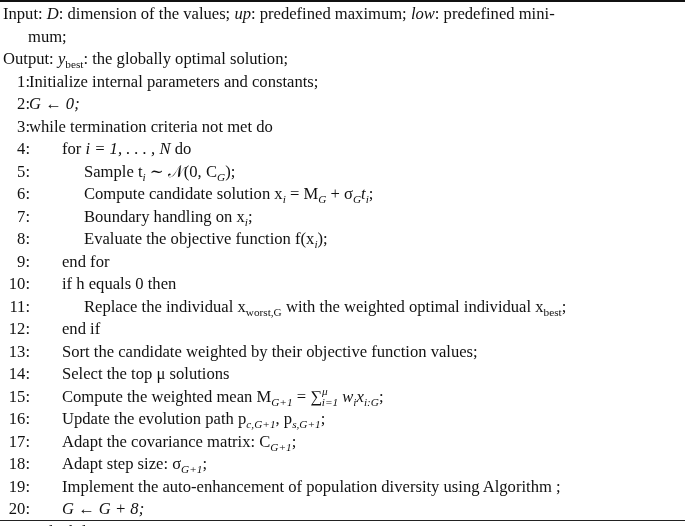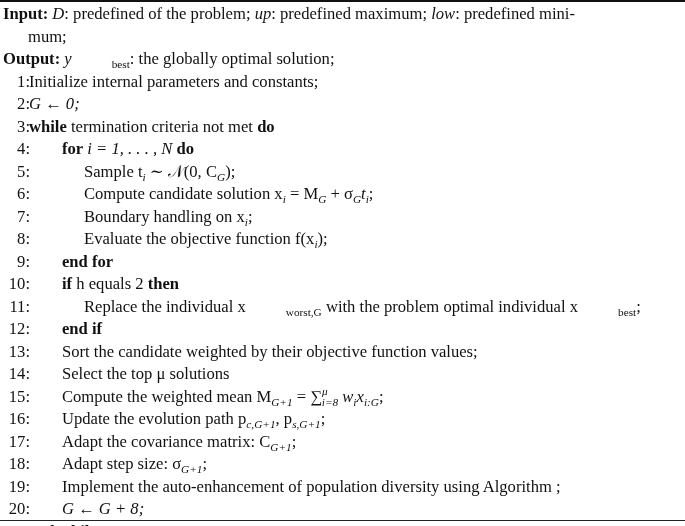--- a/index.html
+++ b/index.html
@@ -4,39 +4,39 @@
 <style>
   html, body { margin: 0; padding: 0; background: #ffffff; }
   body { width: 685px; height: 526px; position: relative; overflow: hidden;
          font-family: "Liberation Serif", "DejaVu Serif", serif; color: #111; }
   .rule-top { position: absolute; left: 0; top: 0; width: 685px; height: 2px; background: #111; }
   .rule-bottom { position: absolute; left: 0; top: 520px; width: 685px; height: 1px; background: #222; }
   .algo { position: absolute; left: 0; top: 2px; width: 685px; font-size: 16.6px; }
   .line { position: absolute; left: 0; height: 23px; line-height: 23px; white-space: nowrap; }
   .num { position: absolute; left: 0; width: 30px; text-align: right; }
   .body { position: absolute; left: 29px; }
-  .kw { font-weight: bold; text-align: center; }
+  .kw { font-weight: normal; text-align: center; }
   .m { font-style: italic; }
   sub, sup { font-size: 68%; line-height: 0; }
-  sub.up { font-style: normal; margin-left: 40px; }
+  sub.up { font-style: normal; }
   .hdr { position: absolute; left: 3px; }
   .indent1 { left: 62px; }
   .indent2 { left: 84px; }
 </style>
 </head>
 <body>
 
 <div class="rule-top"></div>
 
 <div class="algo">
 
   <div class="line" style="top:0px">
     <span class="hdr">
       <span class="kw">Input:</span>
-      <span class="m">D</span><span>: predefined of the problem; </span><span class="m">up</span><span>: predefined maximum; </span><span class="m">low</span><span>: predefined mini-</span>
+      <span class="m">D</span><span>: dimension of the values; </span><span class="m">up</span><span>: predefined maximum; </span><span class="m">low</span><span>: predefined mini-</span>
     </span>
   </div>
   <div class="line" style="top: 22.5px;">
     <span class="hdr" style="left:28px">mum;</span>
   </div>
   <div class="line" style="top: 45px;">
     <span class="hdr">
       <span class="kw">Output:</span>
       <span class="m">y</span><sub class="up">best</sub><span>: the globally optimal solution;</span>
     </span>
@@ -82,46 +82,46 @@
     <span class="body indent2"><span>Evaluate the objective function f(x</span><sub class="m">i</sub><span>);</span></span>
   </div>
 
   <div class="line" style="top: 247.5px;">
     <span class="num">9:</span>
     <span class="body indent1 kw">end for</span>
   </div>
 
   <div class="line" style="top: 270px;">
     <span class="num">10:</span>
-    <span class="body indent1"><span class="kw">if</span><span> h equals 2 </span><span class="kw">then</span></span>
+    <span class="body indent1"><span class="kw">if</span><span> h equals 0 </span><span class="kw">then</span></span>
   </div>
 
   <div class="line" style="top: 292.5px;">
     <span class="num">11:</span>
-    <span class="body indent2"><span>Replace the individual x</span><sub class="up">worst,G</sub><span> with the problem optimal individual x</span><sub class="up">best</sub><span>;</span></span>
+    <span class="body indent2"><span>Replace the individual x</span><sub class="up">worst,G</sub><span> with the weighted optimal individual x</span><sub class="up">best</sub><span>;</span></span>
   </div>
 
   <div class="line" style="top: 315px;">
     <span class="num">12:</span>
     <span class="body indent1 kw">end if</span>
   </div>
 
   <div class="line" style="top: 337.5px;">
     <span class="num">13:</span>
     <span class="body indent1">Sort the candidate weighted by their objective function values;</span>
   </div>
 
   <div class="line" style="top: 360px;">
     <span class="num">14:</span>
     <span class="body indent1">Select the top μ solutions</span>
   </div>
 
   <div class="line" style="top: 382.5px;">
     <span class="num">15:</span>
-    <span class="body indent1"><span>Compute the weighted mean M</span><sub class="m">G+1</sub><span> = ∑</span><sup class="m" style="margin-right:-6px">μ</sup><sub class="m">i=8</sub><span class="m"> w</span><sub class="m">i</sub><span class="m">x</span><sub class="m">i:G</sub><span>;</span></span>
+    <span class="body indent1"><span>Compute the weighted mean M</span><sub class="m">G+1</sub><span> = ∑</span><sup class="m" style="margin-right:-6px">μ</sup><sub class="m">i=1</sub><span class="m"> w</span><sub class="m">i</sub><span class="m">x</span><sub class="m">i:G</sub><span>;</span></span>
   </div>
 
   <div class="line" style="top: 405px;">
     <span class="num">16:</span>
     <span class="body indent1"><span>Update the evolution path p</span><sub class="m">c,G+1</sub><span>, p</span><sub class="m">s,G+1</sub><span>;</span></span>
   </div>
 
   <div class="line" style="top: 427.5px;">
     <span class="num">17:</span>
     <span class="body indent1"><span>Adapt the covariance matrix: C</span><sub class="m">G+1</sub><span>;</span></span>

